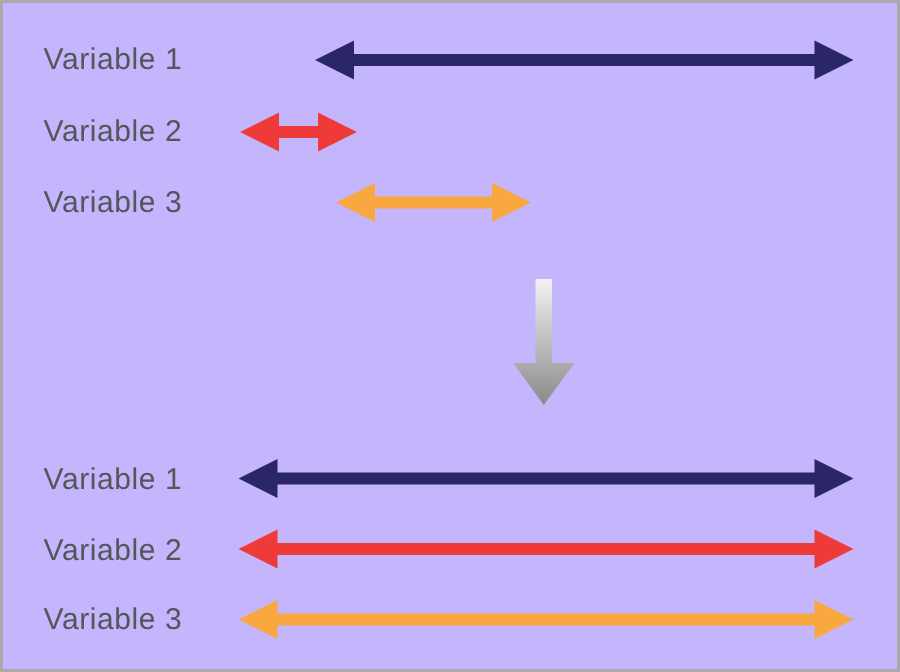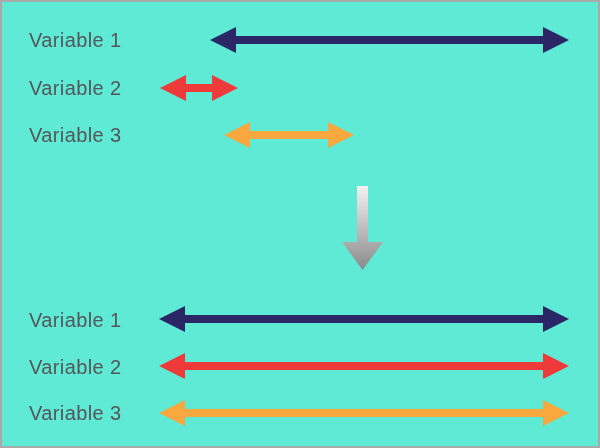--- a/index.html
+++ b/index.html
@@ -7,21 +7,21 @@
     padding: 0;
     background: #ffffff;
     font-family: "Liberation Sans", "DejaVu Sans", sans-serif;
   }
   .canvas {
     position: relative;
     width: 600px;
     height: 448px;
     box-sizing: border-box;
     border: 2px solid #a9a9a9;
-    background: #5eead4;
+    background: #c4b5fd;
     overflow: hidden;
   }
   .var-label {
     position: absolute;
     left: 27px;
     height: 28px;
     line-height: 28px;
     font-size: 20px;
     letter-spacing: 0.4px;
     color: #55565a;

